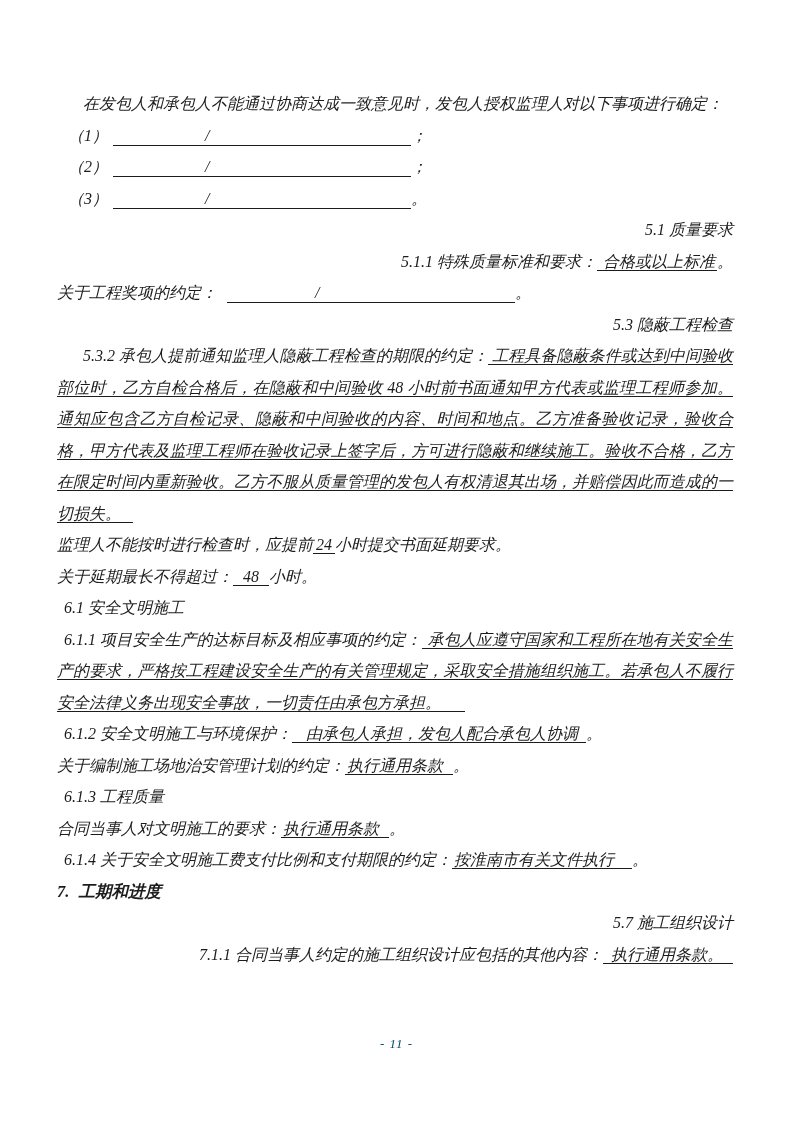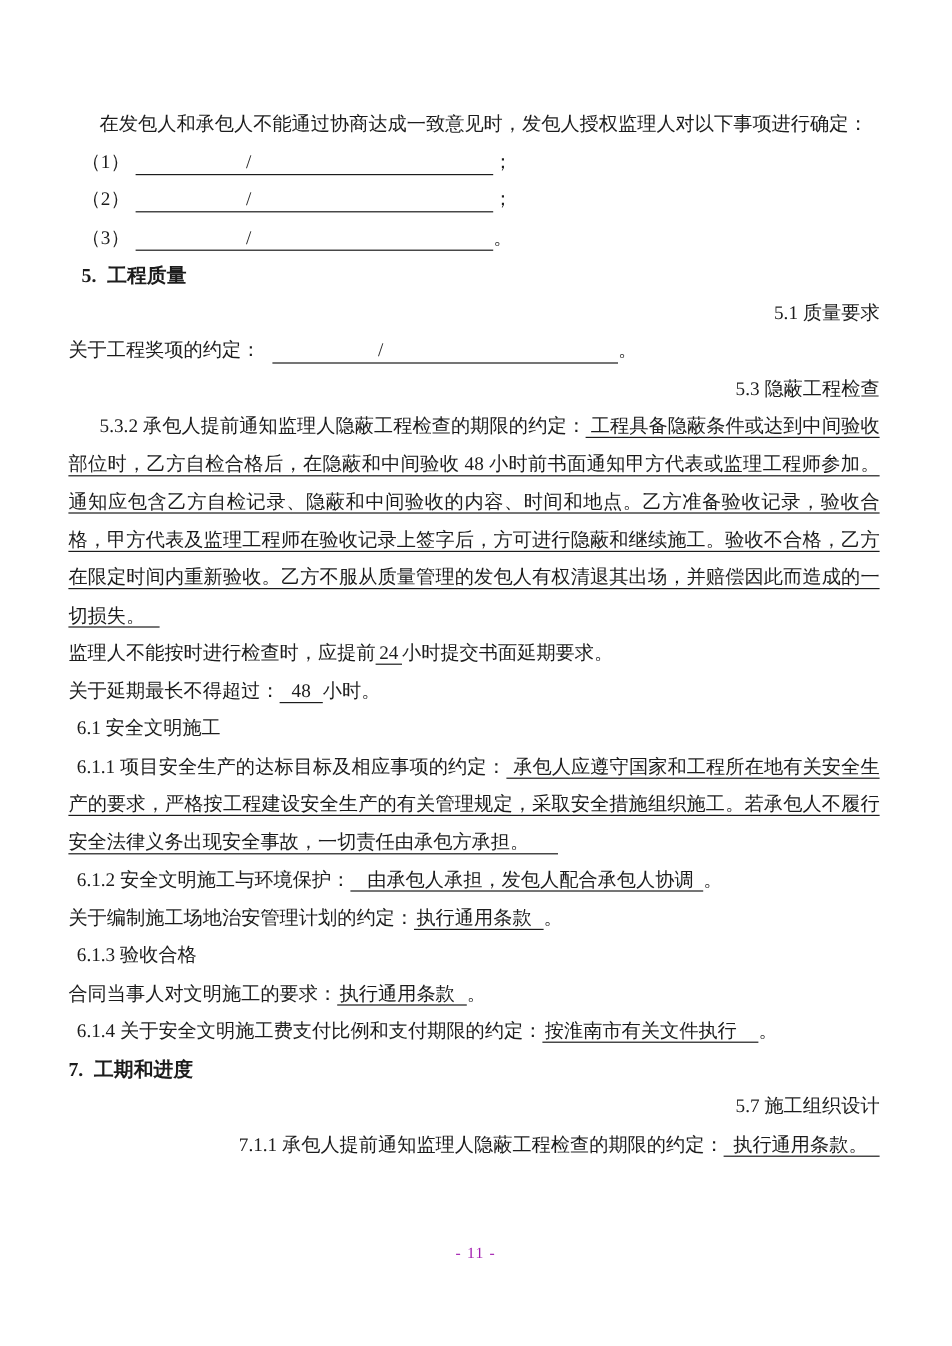--- a/index.html
+++ b/index.html
@@ -7,20 +7,21 @@
     width: 793px; height: 1122px;
     background: #ffffff;
     font-family: "Liberation Serif", "DejaVu Serif", serif;
     color: #1c1c1c;
   }
   .page {
     position: relative;
     width: 793px; height: 1122px;
     background: #ffffff;
     overflow: hidden;
+    font-style: italic;
   }
   .content {
     padding: 88px 60px 0 57px;
     font-size: 16px;
     line-height: 31.5px;
   }
   p { margin: 0; }
   .indent { text-indent: 26px; }
   .item { margin-left: 11px; }
   .head { font-weight: bold; margin-left: 11px; font-size: 16.5px; }
@@ -53,69 +54,69 @@
   .blank--award { width: 288px; margin-left: 10px; }
   .blank--item .slash { display: inline-block; padding-left: 92px; }
   .blank--award .slash { display: inline-block; padding-left: 88px; }
   .footer {
     position: absolute;
     left: 0; top: 1036px;
     width: 100%;
     text-align: center;
     font-size: 13px;
     letter-spacing: 1px;
-    color: #a21caf;
+    color: #0c4a6e;
   }
 </style>
 </head>
 <body>
 
 <div class="page">
   <div class="content">
 
     <p class="indent">在发包人和承包人不能通过协商达成一致意见时，发包人授权监理人对以下事项进行确定：</p>
 
     <p class="item"><span>（1）</span><span class="blank blank--item"><span class="slash">/</span></span><span>；</span></p>
 
     <p class="item"><span>（2）</span><span class="blank blank--item"><span class="slash">/</span></span><span>；</span></p>
 
     <p class="item"><span>（3）</span><span class="blank blank--item"><span class="slash">/</span></span><span>。</span></p>
 
-    <p class="head"><span class="hnum">5.</span><span>工程质量</span></p>
 
     <p class="sub">5.1 质量要求</p>
 
+    <p class="sub"><span>5.1.1 特殊质量标准和要求：</span><span class="u u-511">合格或以上标准</span><span>。</span></p>
 
     <p><span>关于工程奖项的约定：</span><span class="blank blank--award"><span class="slash">/</span></span><span>。</span></p>
 
     <p class="sub">5.3 隐蔽工程检查</p>
 
     <p class="p532"><span>5.3.2 承包人提前通知监理人隐蔽工程检查的期限的约定：</span><span class="u u-532">工程具备隐蔽条件或达到中间验收部位时，乙方自检合格后，在隐蔽和中间验收 48 小时前书面通知甲方代表或监理工程师参加。通知应包含乙方自检记录、隐蔽和中间验收的内容、时间和地点。乙方准备验收记录，验收合格，甲方代表及监理工程师在验收记录上签字后，方可进行隐蔽和继续施工。验收不合格，乙方在限定时间内重新验收。乙方不服从质量管理的发包人有权清退其出场，并赔偿因此而造成的一切损失。</span></p>
 
     <p><span>监理人不能按时进行检查时，应提前</span><span class="u u-24">24</span><span>小时提交书面延期要求。</span></p>
 
     <p><span>关于延期最长不得超过：</span><span class="u u-48">48</span><span>小时。</span></p>
 
 
     <p class="sub6">6.1 安全文明施工</p>
 
     <p class="p611"><span>6.1.1 项目安全生产的达标目标及相应事项的约定：</span><span class="u u-611">承包人应遵守国家和工程所在地有关安全生产的要求，严格按工程建设安全生产的有关管理规定，采取安全措施组织施工。若承包人不履行安全法律义务出现安全事故，一切责任由承包方承担。</span></p>
 
     <p class="sub6"><span>6.1.2 安全文明施工与环境保护：</span><span class="u u-612">由承包人承担，发包人配合承包人协调</span><span>。</span></p>
 
     <p><span>关于编制施工场地治安管理计划的约定：</span><span class="u u-plan">执行通用条款</span><span>。</span></p>
 
-    <p class="sub6">6.1.3 验收合格</p>
+    <p class="sub6">6.1.3 工程质量</p>
 
     <p><span>合同当事人对文明施工的要求：</span><span class="u u-civ">执行通用条款</span><span>。</span></p>
 
     <p class="sub6"><span>6.1.4 关于安全文明施工费支付比例和支付期限的约定：</span><span class="u u-614">按淮南市有关文件执行</span><span>。</span></p>
 
     <p class="head head--s7"><span class="hnum">7.</span><span>工期和进度</span></p>
 
     <p class="sub">5.7 施工组织设计</p>
 
-    <p class="sub"><span>7.1.1 承包人提前通知监理人隐蔽工程检查的期限的约定：</span><span class="u u-711">执行通用条款。</span></p>
+    <p class="sub"><span>7.1.1 合同当事人约定的施工组织设计应包括的其他内容：</span><span class="u u-711">执行通用条款。</span></p>
 
   </div>
 
   <div class="footer">- 11 -</div>
 </div>
 
 </body></html>

